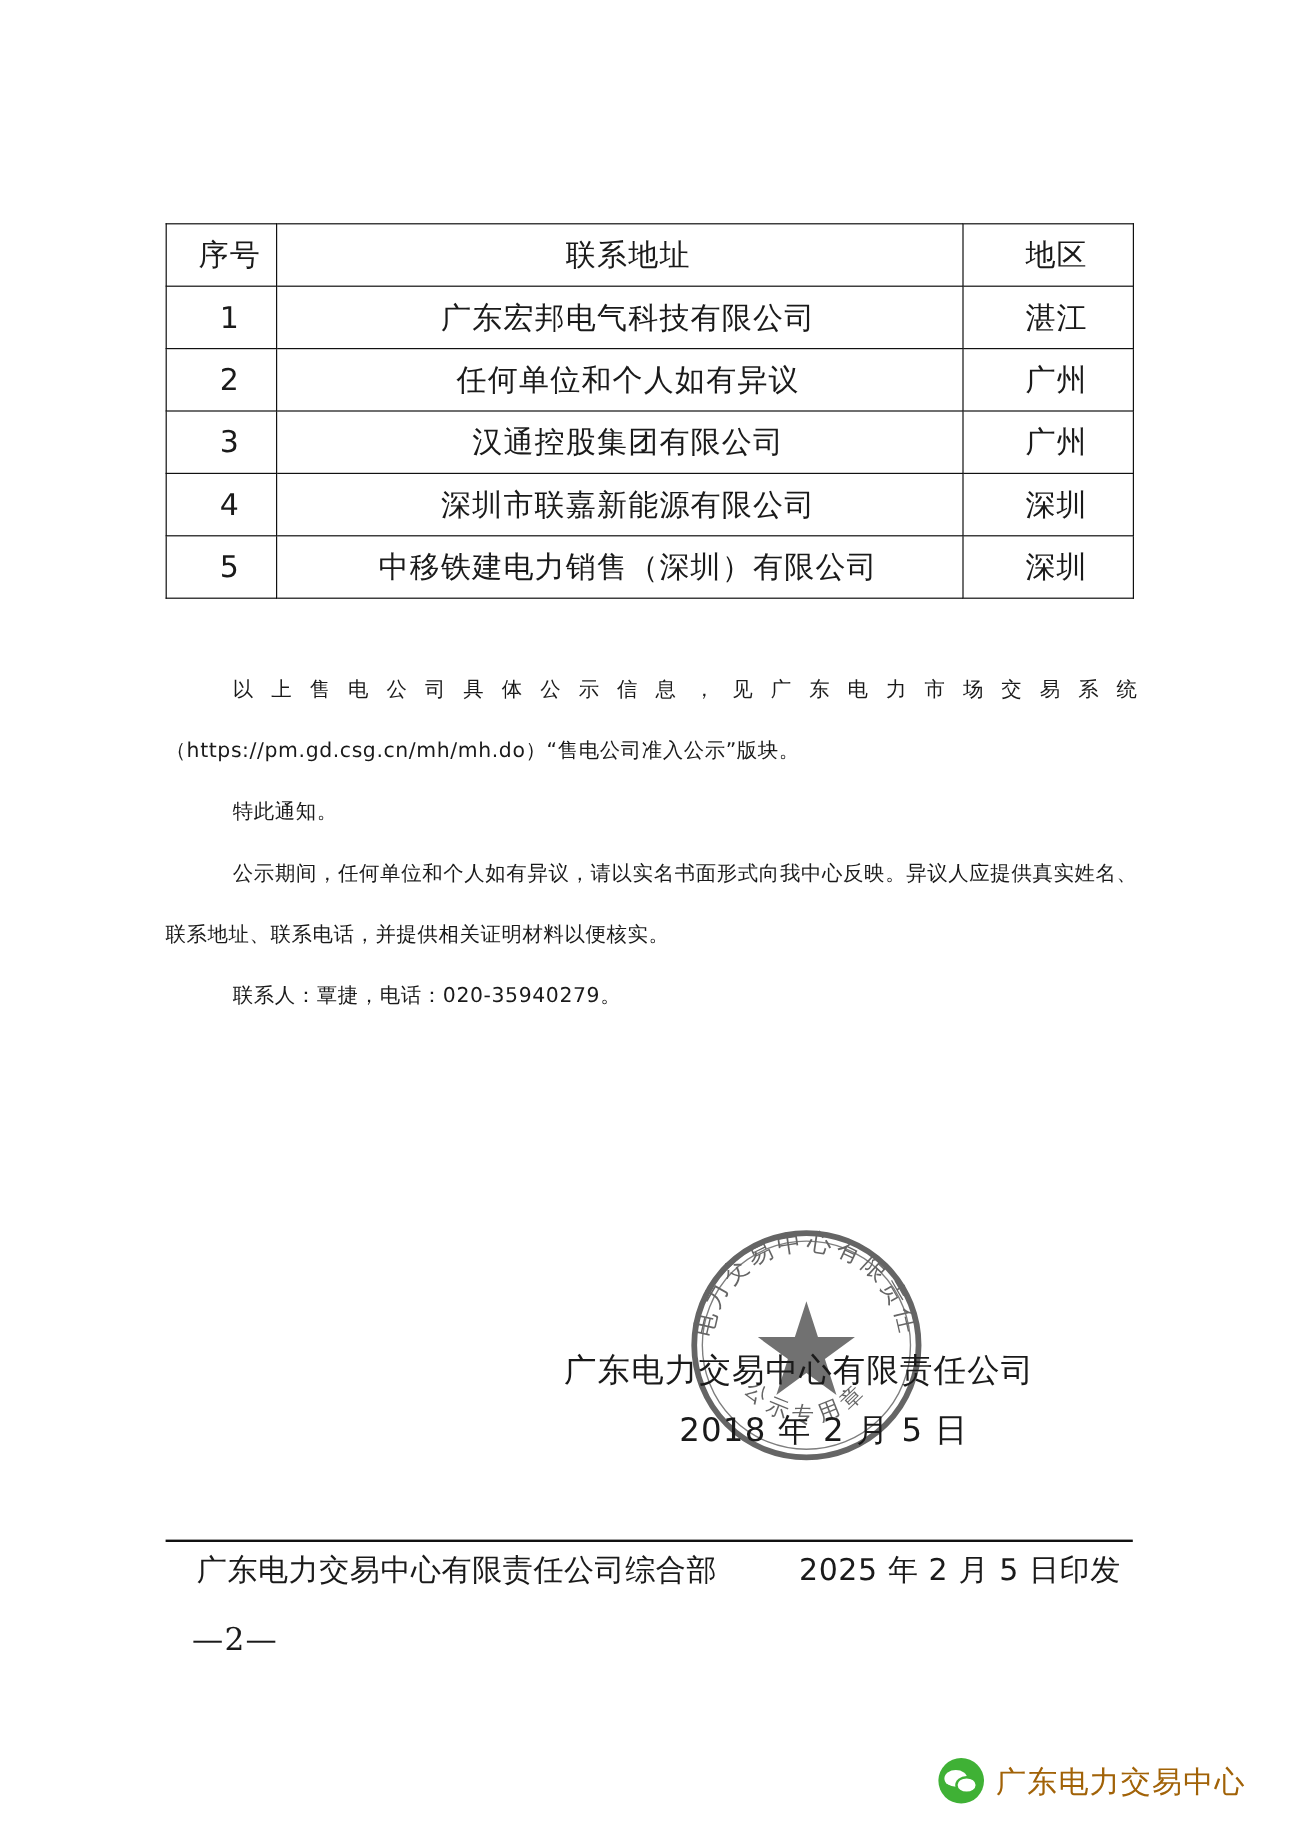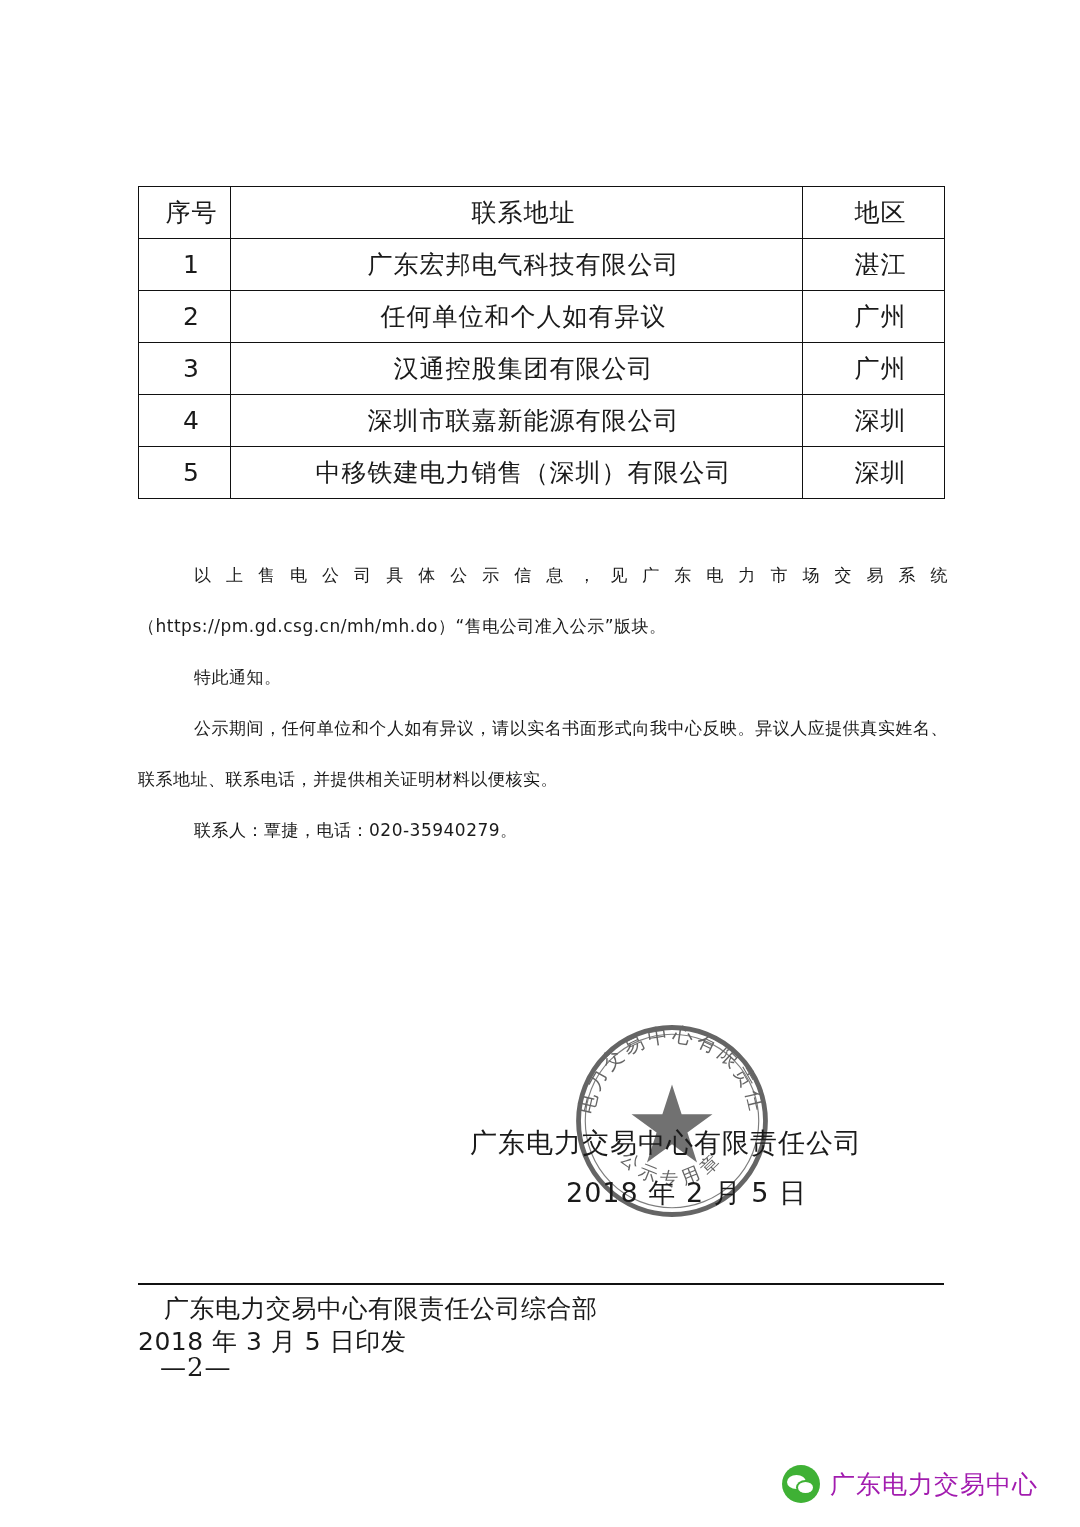--- a/index.html
+++ b/index.html
@@ -108,21 +108,20 @@
   .footer {
     position: absolute;
     left: 138px;
     top: 1292px;
     width: 806px;
     font-size: 25px;
     font-family: "DejaVu Sans", sans-serif;
     display: flex;
     justify-content: space-between;
     letter-spacing: 0.5px;
-    flex-direction: column;
   }
   .footer .f-left { padding-left: 26px; }
   .footer .f-right { padding-right: 10px; }
 
   .page-no {
     position: absolute;
     left: 160px;
     top: 1352px;
     font-size: 26px;
     font-family: "DejaVu Serif", serif;
@@ -162,21 +161,21 @@
   .wechat .wc-logo::after {
     width: 15px;
     height: 11px;
     left: 16px;
     top: 17px;
     box-shadow: 0 0 0 2px #3fb135;
   }
   .wechat .wc-text {
     font-size: 25px;
     font-family: "DejaVu Sans", sans-serif;
-    color: #a21caf;
+    color: #a16207;
     letter-spacing: 1px;
     white-space: nowrap;
   }
 </style>
 </head>
 <body>
 
 <div class="page">
 
   <div class="tbl-wrap">
@@ -245,21 +244,21 @@
   </svg>
 
   <div class="sign">
     <div>广东电力交易中心有限责任公司</div>
     <div class="date">2018 年 2 月 5 日</div>
   </div>
 
   <div class="footer-rule"></div>
   <div class="footer">
     <span class="f-left">广东电力交易中心有限责任公司综合部</span>
-    <span class="f-right">2018 年 3 月 5 日印发</span>
+    <span class="f-right">2025 年 2 月 5 日印发</span>
   </div>
 
   <div class="page-no">—2—</div>
 
   <div class="wechat">
     <span class="wc-logo"></span>
     <span class="wc-text">广东电力交易中心</span>
   </div>
 
 </div>

